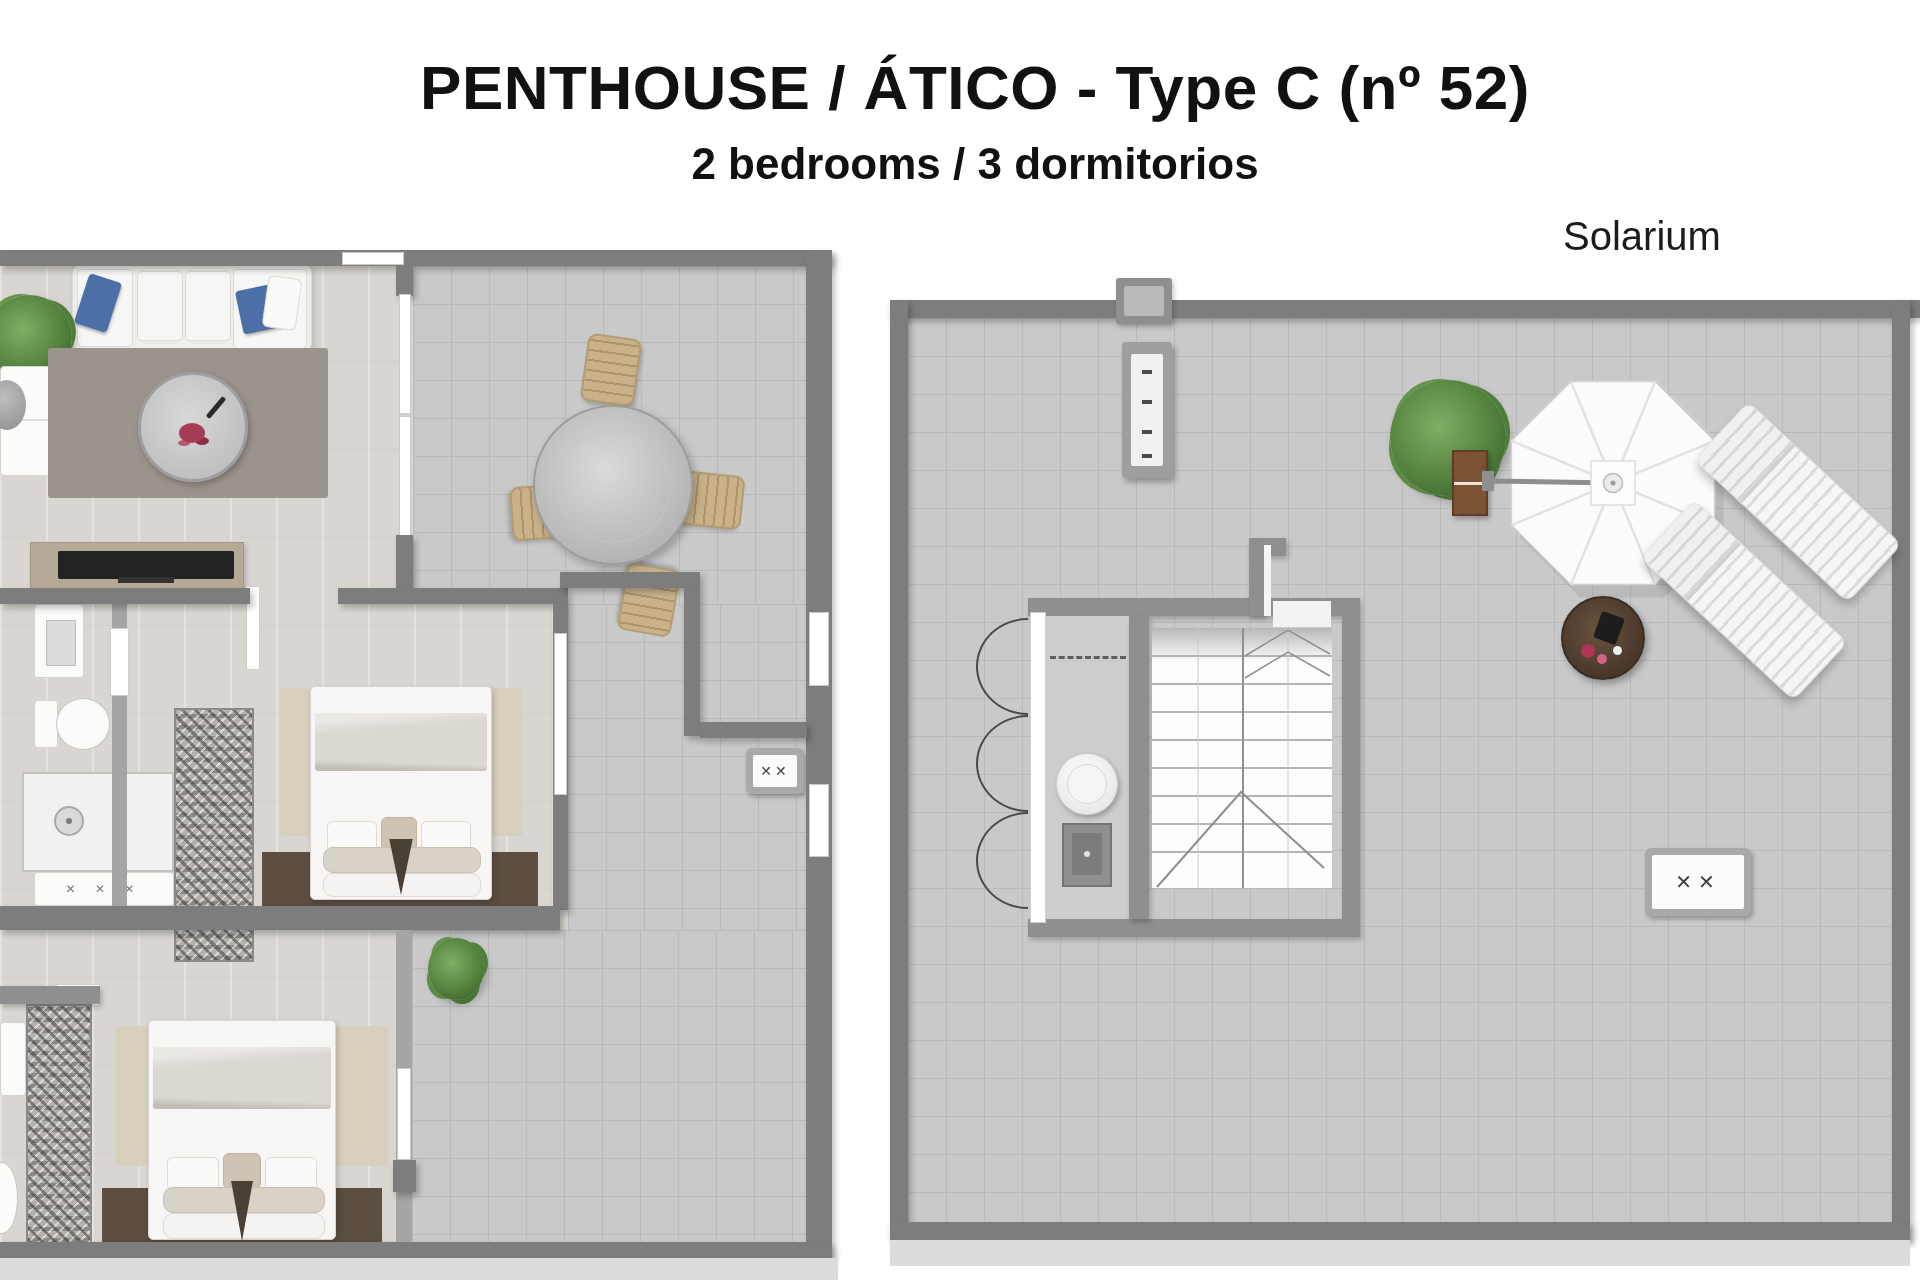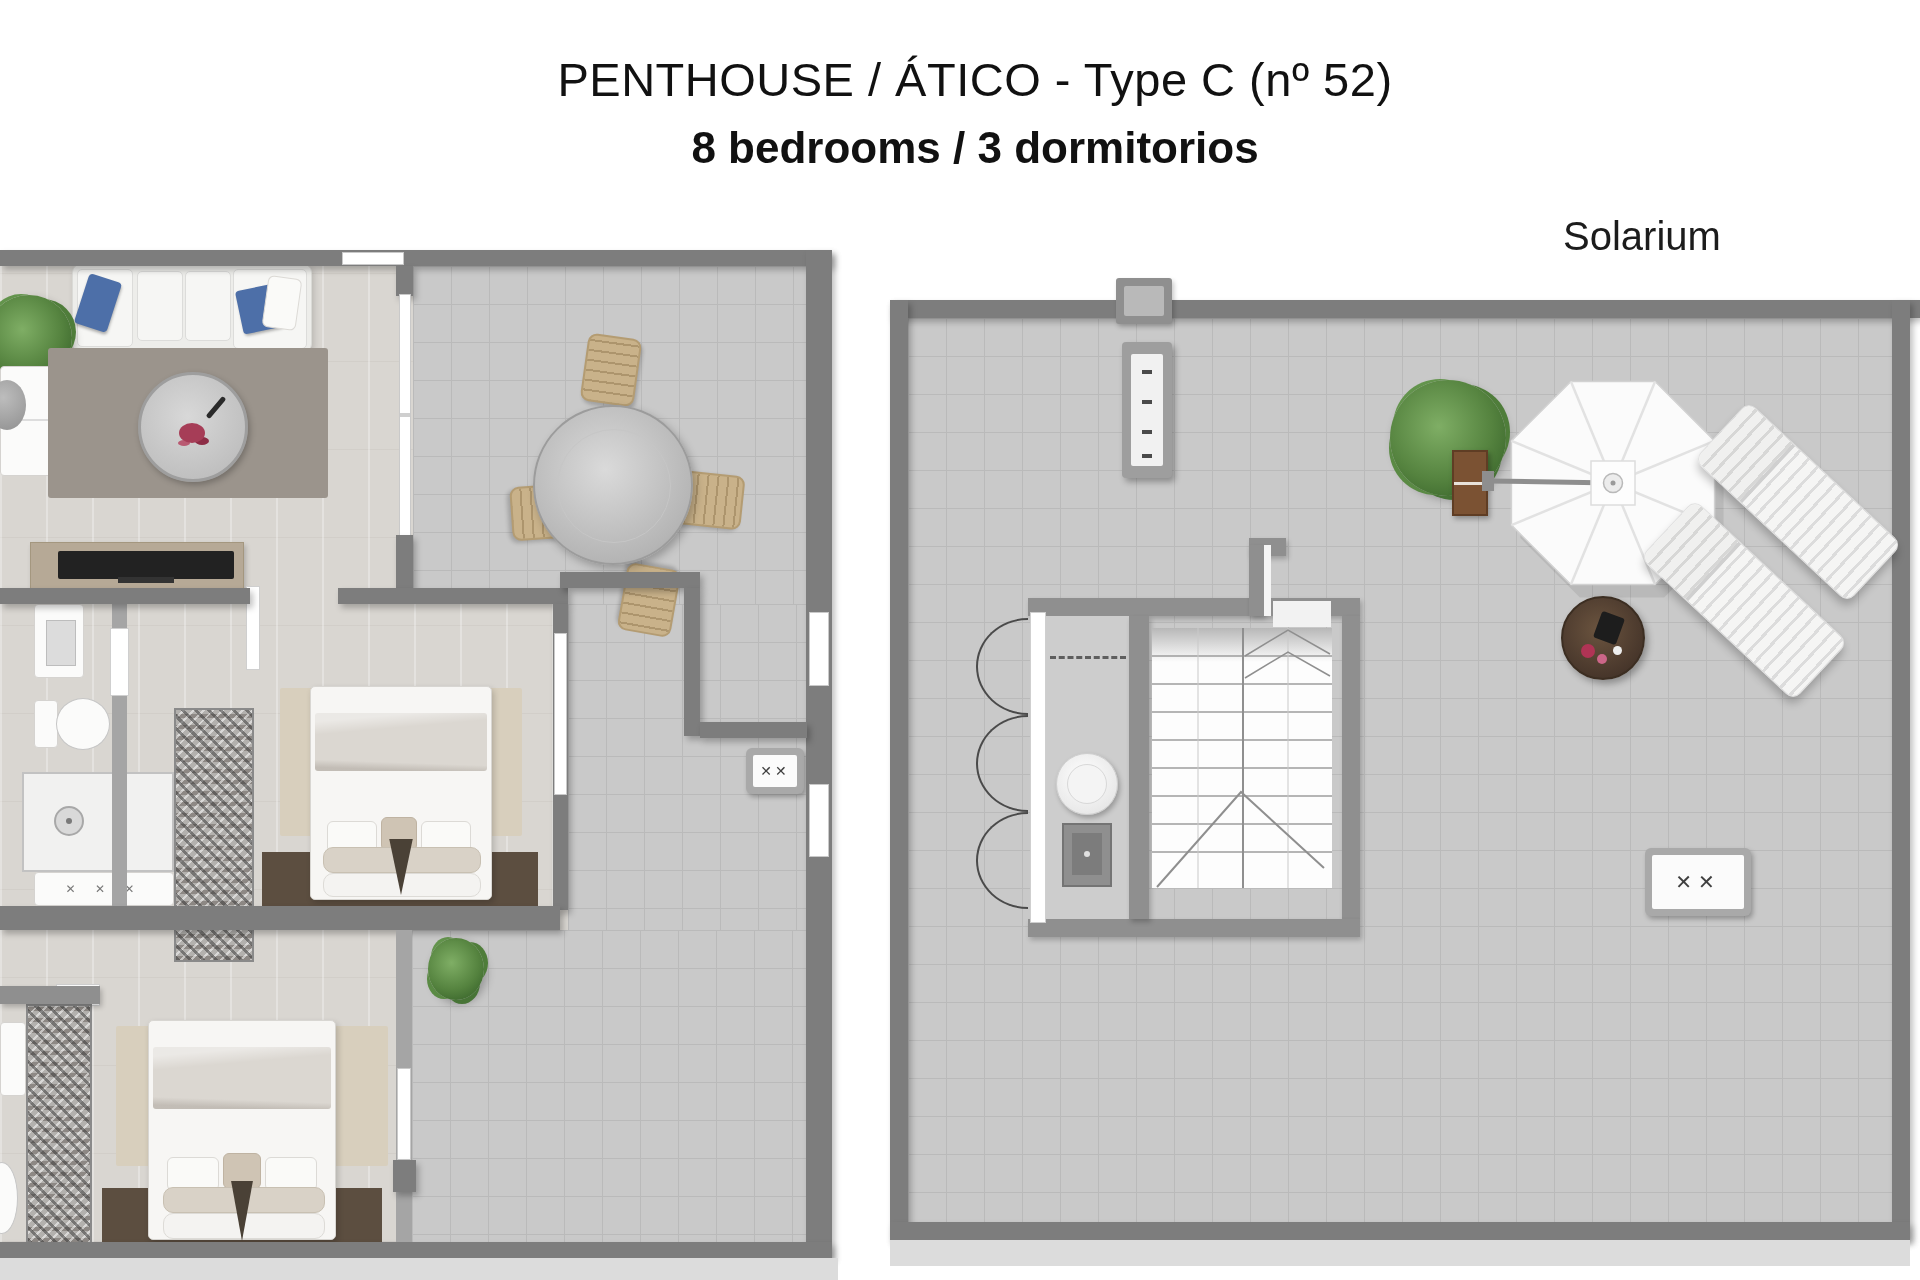--- a/index.html
+++ b/index.html
@@ -1,21 +1,21 @@
 <!DOCTYPE html>
 <html><head>
 <meta charset="utf-8">
 <style>
   html,body{margin:0;padding:0;background:#ffffff;}
   #canvas{position:relative;width:1920px;height:1280px;background:#ffffff;overflow:hidden;
           font-family:"Liberation Sans", sans-serif;}
 
   
   .title-block{position:absolute;left:975px;top:52px;transform:translateX(-50%);text-align:center;color:#111;white-space:nowrap;}
-  .title-main{font-size:47px;font-weight:normal;letter-spacing:.5px;}
+  .title-main{font-size:62px;font-weight:bold;letter-spacing:.5px;}
   .title-sub{font-size:44px;font-weight:bold;margin-top:16px;}
   .solarium-label{position:absolute;left:1563px;top:214px;font-size:40px;color:#1c1c1c;}
 
   
   .abs{position:absolute;}
   .floor{background:#d9d6d1;
     background-image:repeating-linear-gradient(90deg, rgba(255,255,255,.30) 0 2px, transparent 2px 46px),
                      repeating-linear-gradient(0deg, rgba(150,140,130,.10) 0 1px, transparent 1px 88px);}
   .tile{background-color:#c9c9c9;
     background-image:linear-gradient(#bababa 1px, transparent 1px),
@@ -62,21 +62,21 @@
   .seat{background:#f6f6f4;border:1px solid #dcdcda;border-radius:5px;box-sizing:border-box;}
   .cushion-blue{background:#4d6fa8;border-radius:4px;box-shadow:1px 2px 3px rgba(0,0,0,.3);}
 </style>
 </head>
 <body>
 
 <div id="canvas">
 
   <div class="title-block">
     <div class="title-main">PENTHOUSE / ÁTICO - Type C (nº 52)</div>
-    <div class="title-sub">8 bedrooms / 3 dormitorios</div>
+    <div class="title-sub">2 bedrooms / 3 dormitorios</div>
   </div>
   <div class="solarium-label">Solarium</div>
 
   <div class="abs" style="left:0;top:0;width:845px;height:1280px;">
 
     <div class="abs floor" style="left:0;top:266px;width:807px;height:976px;"></div>
     <div class="abs tile" style="left:413px;top:266px;width:394px;height:338px;"></div>
     <div class="abs tile" style="left:568px;top:604px;width:239px;height:326px;"></div>
     <div class="abs tile" style="left:412px;top:930px;width:395px;height:312px;"></div>
 

